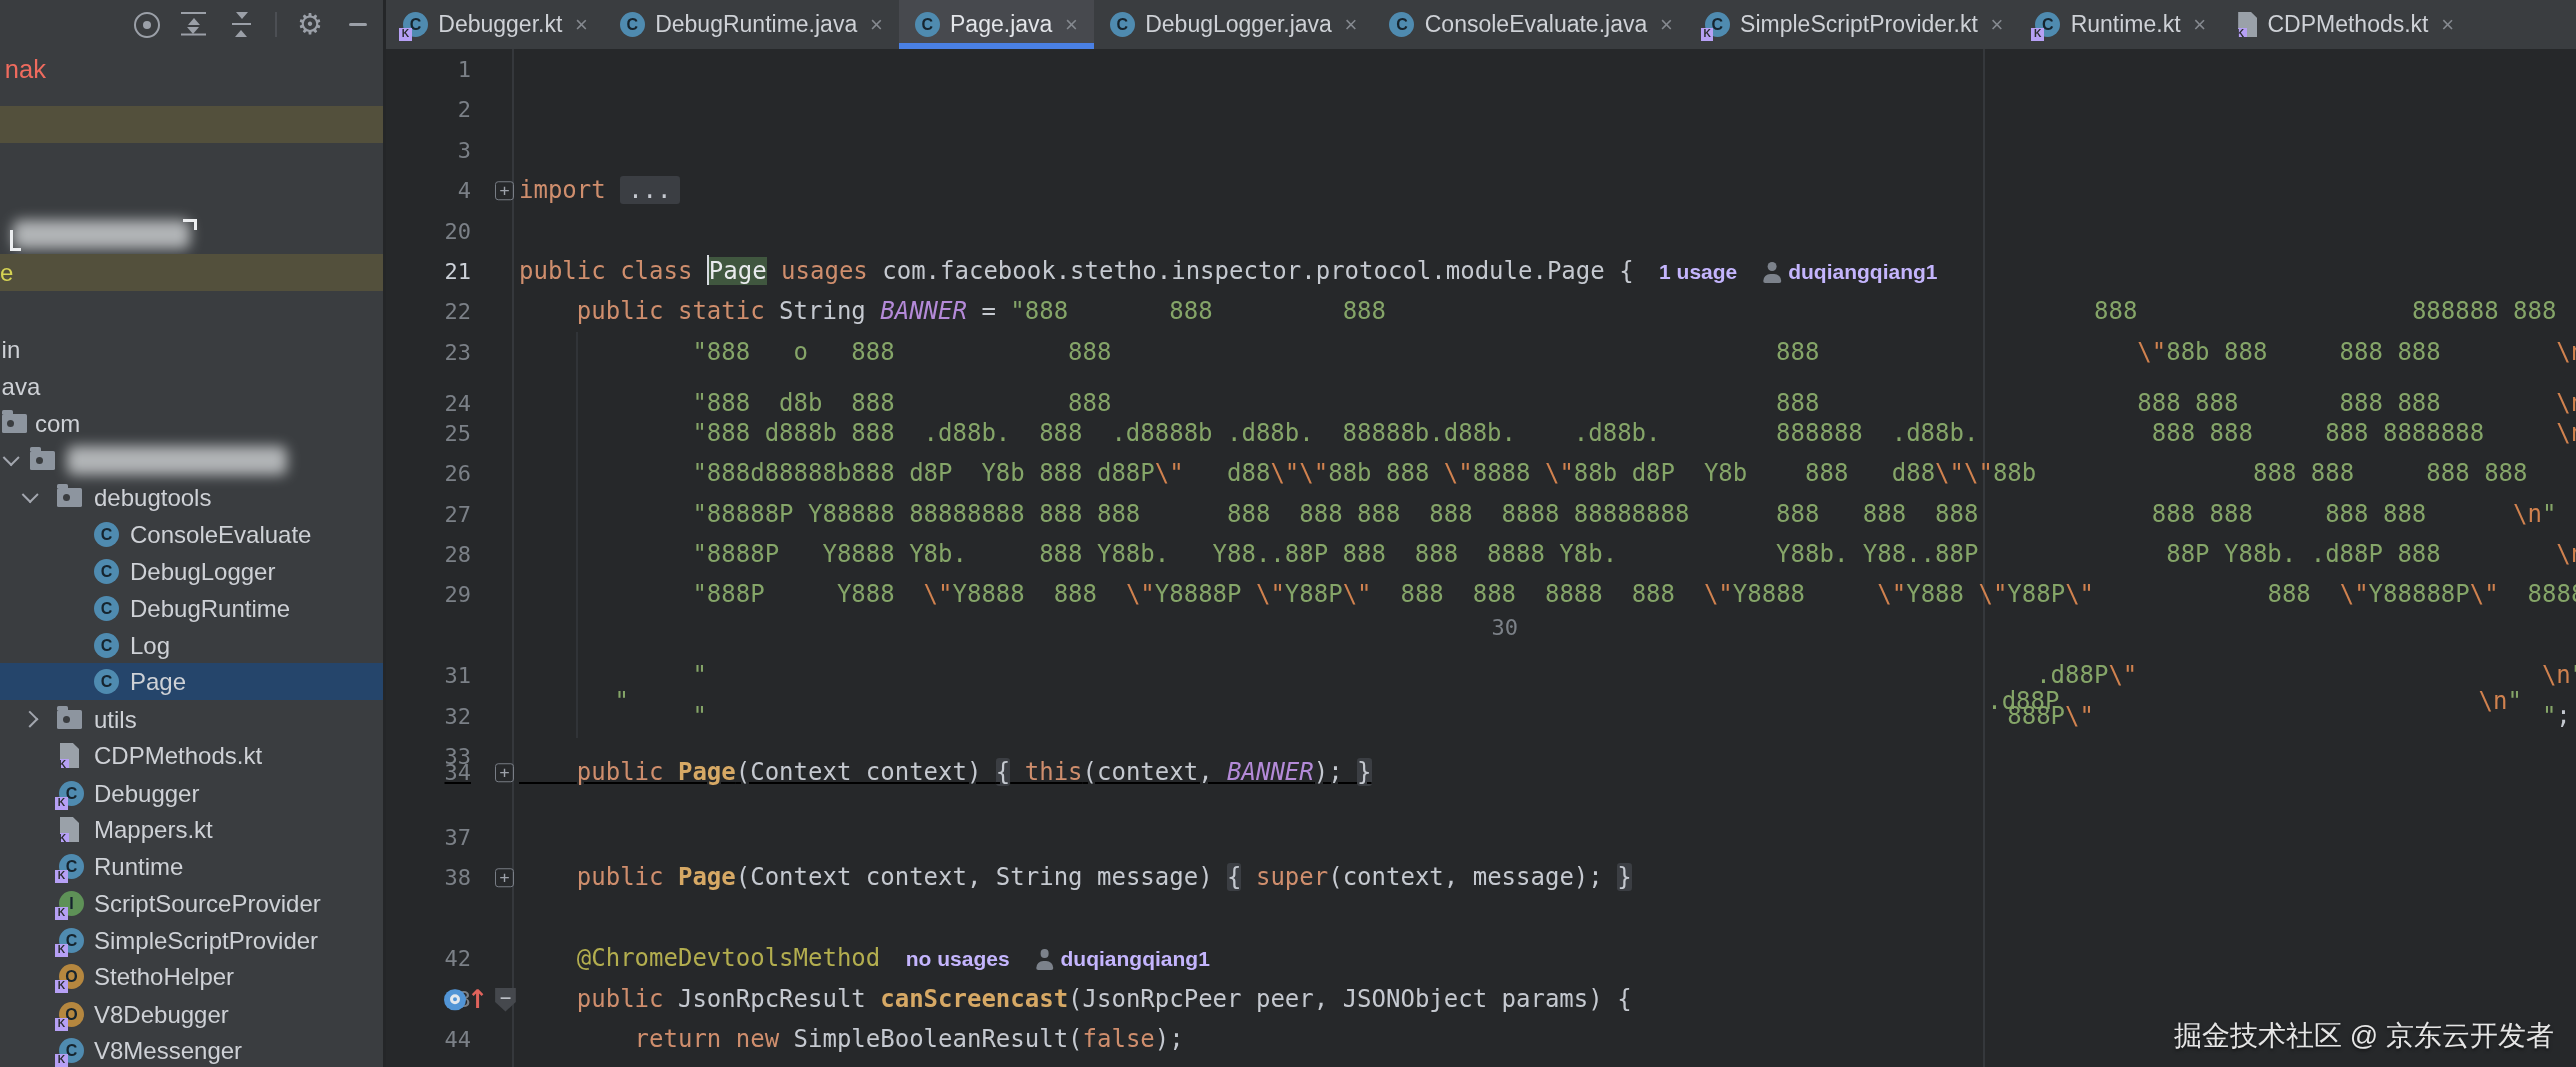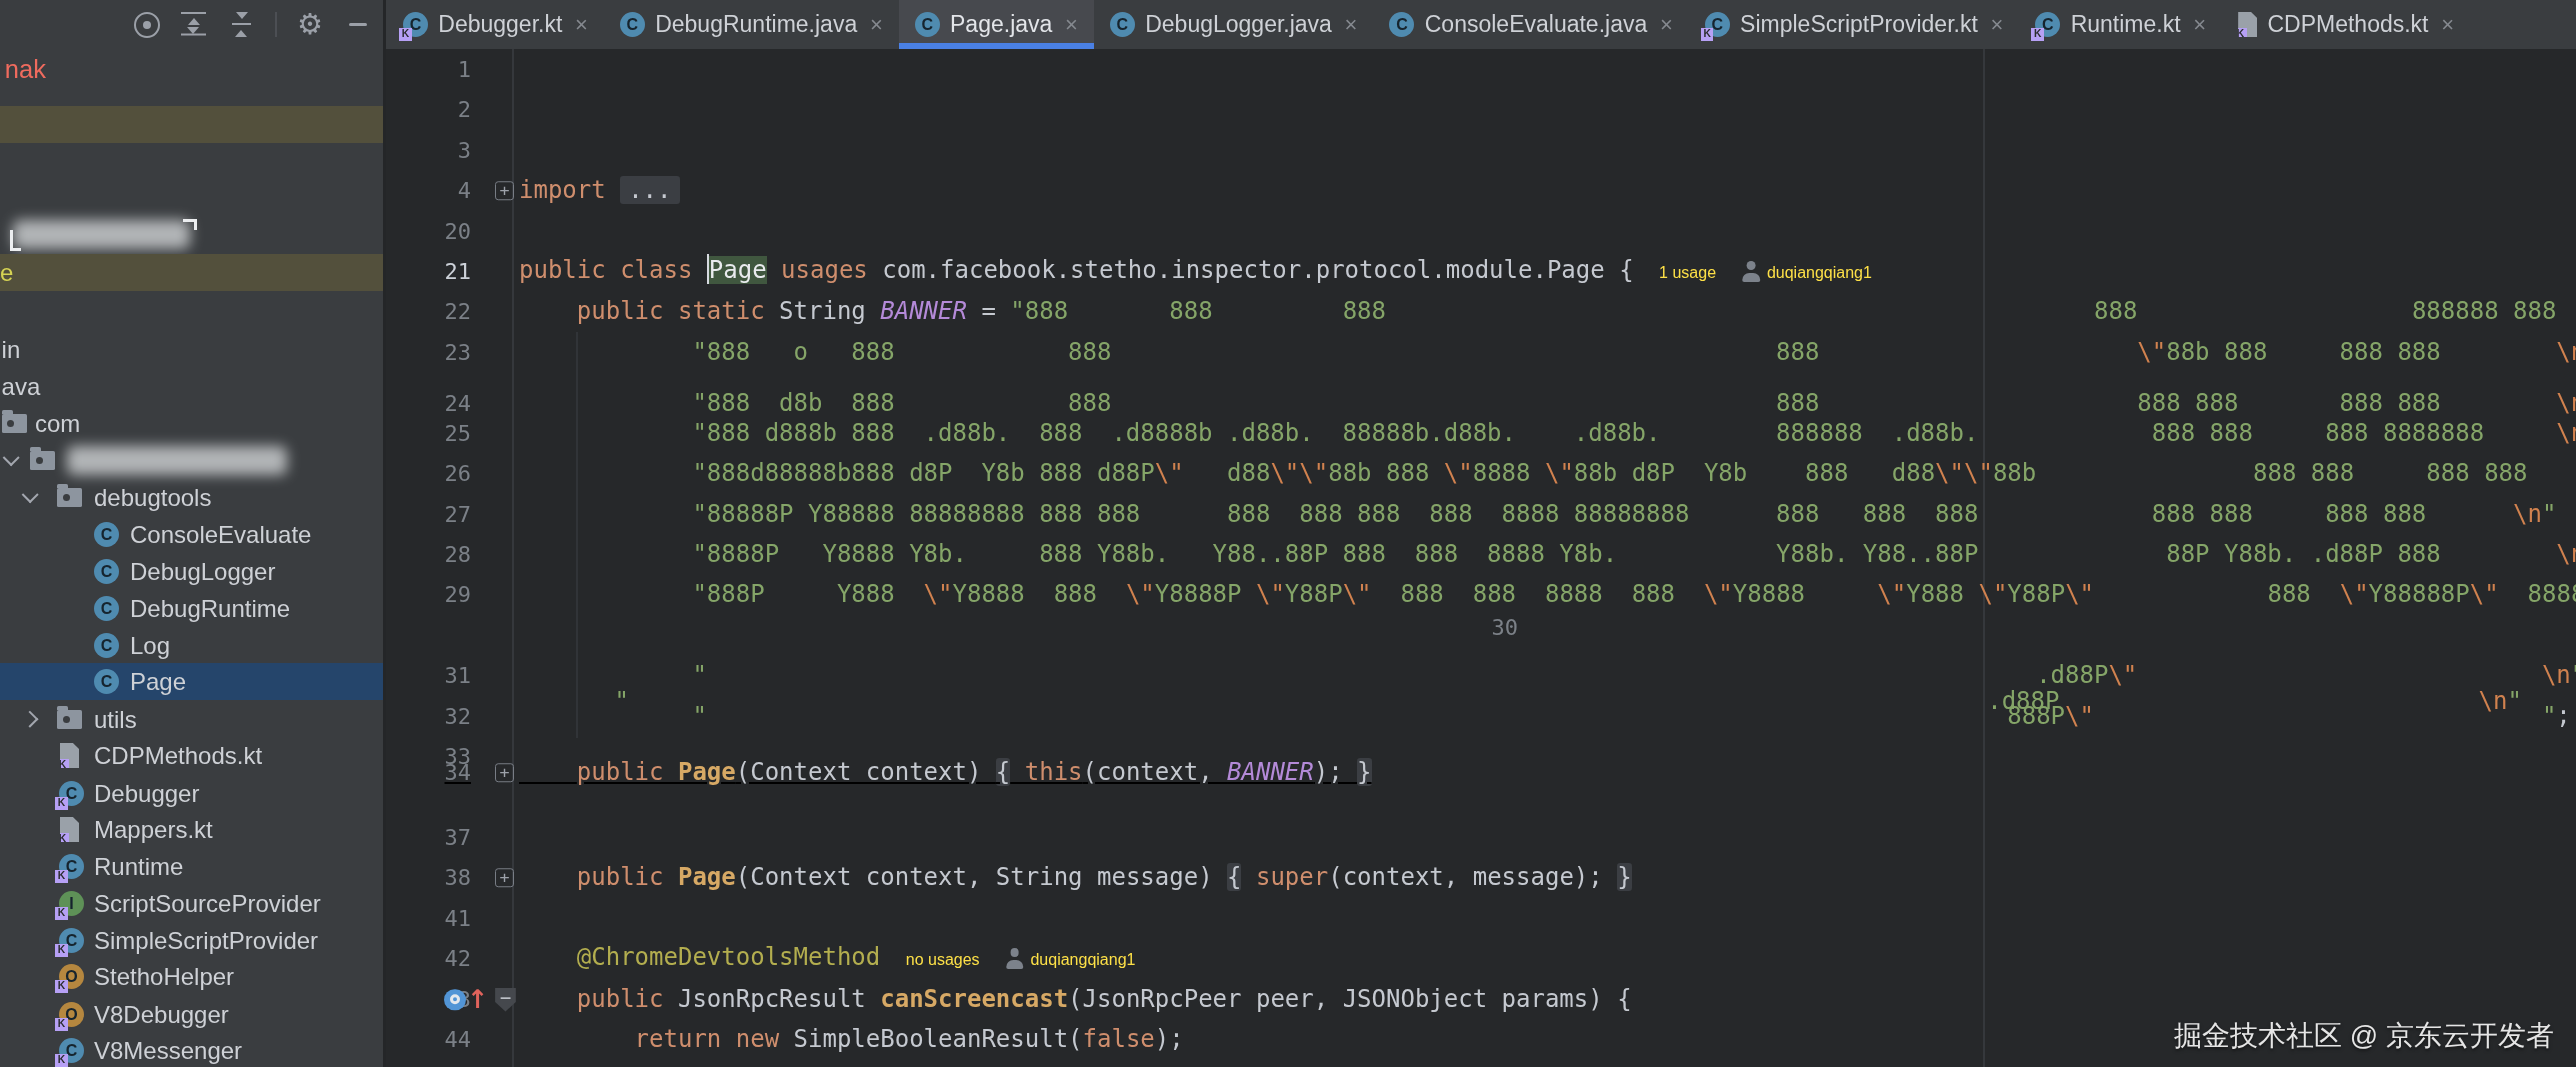--- a/index.html
+++ b/index.html
@@ -89,22 +89,22 @@
   .e{color:#d1824f;}
   .f{color:#b48ad8;font-style:italic;}
   .a{color:#b3ae4f;}
   .m{color:#d7a965;font-weight:bold;}
   .bx{background:#3b3e43;border-radius:3.2px;}
   .dots{background:#3b3e43;border-radius:3.2px;padding:0 8px;color:#c5c9d0;}
   .hl{background:#40573f;color:#e9ebee;}
   .cr{display:inline-block;width:0;height:30px;border-left:2.4px solid #d6dae0;vertical-align:-6.4px;}
   .rp{display:inline-block;height:29px;border-radius:6.4px;background:#9aa0a6;filter:blur(7.2px);
       opacity:.85;vertical-align:-6.4px;}
-  .in,.au{font-family:"Liberation Sans",sans-serif;font-size:16px;color:#fde047;margin-left:25.5px;
-          font-weight:normal;font-style:normal;}
+  .in,.au{font-family:"Liberation Sans",sans-serif;font-size:21px;color:#c4b5fd;margin-left:25.5px;
+          font-weight:bold;font-style:normal;}
   .person{display:inline-block;width:19px;height:20.7px;position:relative;margin-right:6.4px;vertical-align:-4px;}
   .person::before{content:"";position:absolute;top:0;left:50%;transform:translateX(-50%);width:8.8px;height:8.8px;border-radius:50%;background:#7c828b;}
   .person::after{content:"";position:absolute;bottom:0;left:50%;transform:translateX(-50%);width:17.5px;height:8.8px;border-radius:8.8px 8.8px 2.4px 2.4px;background:#7c828b;}
 
   #watermark{position:absolute;right:22px;bottom:12.7px;font-size:28px;color:#e5e5e5;z-index:9;
              text-shadow:0 1.6px 3.2px rgba(0,0,0,.5);}
 </style>
 </head>
 <body>
 
@@ -382,25 +382,20 @@
         <span class="gslot"></span>
         <pre class="code"></pre>
       </div>
       <div class="row" style="top: 808px;">
         <span class="ln">38</span>
         <span class="gslot">
           <span class="fplus">+</span>
         </span>
         <pre class="code"><span class="t">    </span><span class="k">public </span><span class="m">Page</span><span class="t">(Context context, String message) </span><span class="bx">{</span><span class="k"> super</span><span class="t">(context, message); </span><span class="bx">}</span></pre>
       </div>
-      <div class="row" style="top: 849px;">
-        <span class="ln">41</span>
-        <span class="gslot"></span>
-        <pre class="code"></pre>
-      </div>
       <div class="row" style="top: 889px;">
         <span class="ln">42</span>
         <span class="gslot"></span>
         <pre class="code"><span class="t">    </span><span class="a">@ChromeDevtoolsMethod</span><span class="in">no usages</span><span class="au"><span class="person"></span>duqiangqiang1</span></pre>
       </div>
       <div class="row" style="top: 930px;">
         <span class="ln">43</span>
         <span class="gslot">
           <span class="farrow">−</span>
           <span class="ovr">

